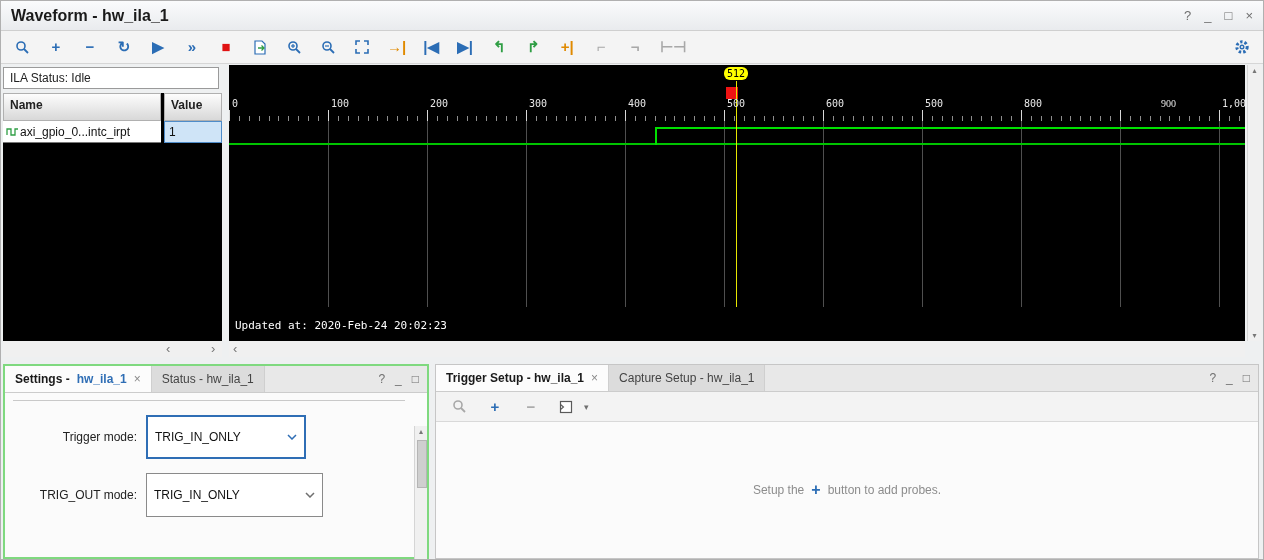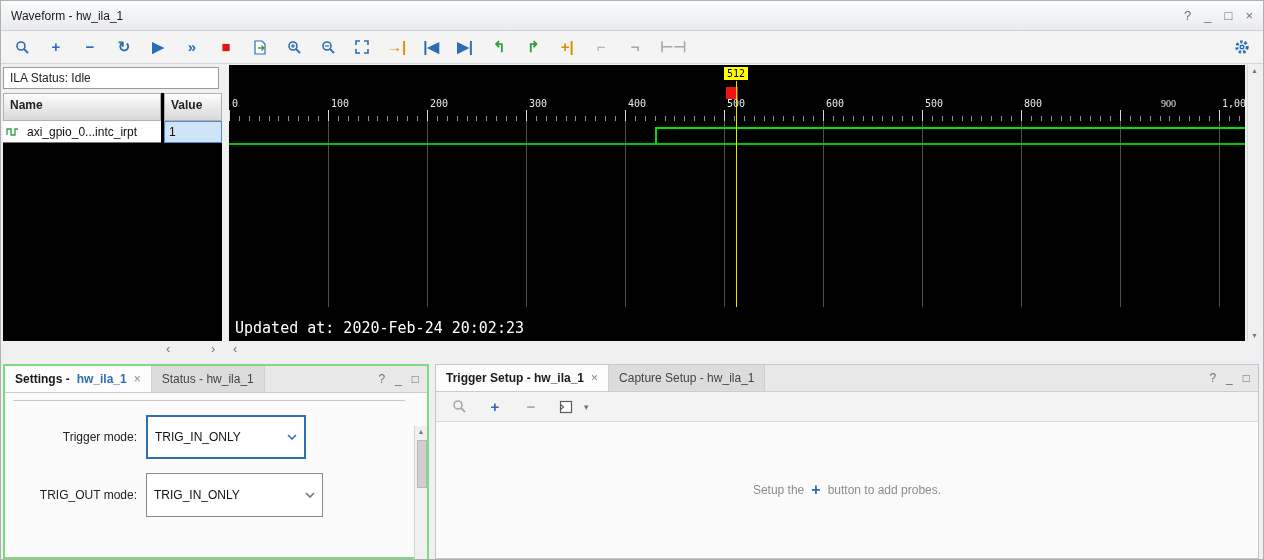--- a/index.html
+++ b/index.html
@@ -1,53 +1,53 @@
 <!DOCTYPE html>
 <html><head>
 <meta charset="utf-8">
 <style>
   html,body{margin:0;padding:0;background:#d8d8d8;}
   .screen{position:relative;width:1264px;height:560px;background:#eef0f1;font-family:"Liberation Sans",sans-serif;font-size:12px;color:#222;overflow:hidden;border:1px solid #b0b0b0;box-sizing:border-box;}
 
   
   .titlebar{position:absolute;left:0;top:0;width:100%;height:30px;background:linear-gradient(#fafbfc,#e9ebee);border-bottom:1px solid #cfcfcf;display:flex;align-items:center;padding:0 10px;box-sizing:border-box;}
-  .title{font-weight:normal;font-size:12px;color:#1a1a1a;}
+  .title{font-weight:bold;font-size:16px;color:#1a1a1a;}
   .win-controls{margin-left:auto;display:flex;gap:13px;color:#6f6f6f;font-size:13px;}
   .win-controls span{cursor:default;}
 
   
   .toolbar{position:absolute;left:0;top:30px;width:100%;height:33px;background:#f4f4f4;border-bottom:1px solid #d6d6d6;display:flex;align-items:center;padding:0 12px;gap:16px;box-sizing:border-box;}
   .tbtn{display:inline-flex;min-width:18px;height:18px;align-items:center;justify-content:center;font-size:15px;font-weight:bold;cursor:default;line-height:18px;white-space:nowrap;}
   .blue{color:#2b6db5;}.red{color:#e01212;}.green{color:#2f9e44;}.orange{color:#e08a00;}.grayed{color:#a8a8a8;}
   .push{margin-left:auto;}
 
   
   .ila-status{position:absolute;left:2px;top:66px;width:216px;height:22px;background:#ffffff;border:1px solid #9a9a9a;line-height:20px;padding-left:6px;box-sizing:border-box;color:#222;}
   .table-backdrop{position:absolute;left:2px;top:92px;width:219px;height:248px;background:#000;}
   .names-col{position:absolute;left:2px;top:92px;width:158px;height:248px;background:#000;}
   .values-col{position:absolute;left:163px;top:92px;width:58px;height:248px;background:#000;}
   .col-header{height:28px;background:linear-gradient(#fdfdfd,#d8d8d8);border:1px solid #b0b0b0;font-weight:bold;line-height:22px;padding-left:6px;box-sizing:border-box;color:#222;}
-  .sig-row{height:22px;background:#ffffff;display:flex;align-items:center;gap:8px;padding-left:3px;border-bottom:1px solid #777;color:#111;box-sizing:border-box;}
+  .sig-row{height:22px;background:#ffffff;display:flex;align-items:center;gap:1px;padding-left:3px;border-bottom:1px solid #777;color:#111;box-sizing:border-box;}
   .sig-row span{white-space:nowrap;overflow:hidden;}
   .val-cell{height:22px;background:#cfe4f7;border:1px solid #4f8cc9;line-height:20px;padding-left:4px;color:#111;box-sizing:border-box;}
 
   
   .wave{position:absolute;left:228px;top:64px;width:1016px;height:276px;background:#000;overflow:hidden;}
   .tick-label{position:absolute;top:33px;color:#e8e8e8;font-family:"DejaVu Sans Mono",monospace;font-size:10px;}
   .tick-major{position:absolute;top:45px;width:1px;height:11px;background:#d8d8d8;}
   .minor-ticks{position:absolute;left:0;top:51px;width:100%;height:5px;background:repeating-linear-gradient(90deg,#8f8f8f 0 1px,transparent 1px 9.9px);}
   .grid{position:absolute;left:0;top:56px;width:100%;height:186px;}
   .grid-line{position:absolute;top:0;width:1px;height:100%;background:#4f4f4f;}
   .sig-low{position:absolute;left:0;top:78px;width:100%;height:2px;background:#00c400;}
   .sig-high{position:absolute;top:62px;height:2px;background:#00e000;}
   .sig-step{position:absolute;top:62px;width:2px;height:18px;background:#00e000;}
   .cursor-line{position:absolute;top:16px;height:226px;width:1px;background:#e6e600;}
   .cursor-label{position:absolute;top:2px;height:13px;padding:0 3px;background:#ffff00;color:#000;font-family:"DejaVu Sans Mono",monospace;font-size:10px;line-height:13px;}
   .trigger-marker{position:absolute;top:22px;width:12px;height:12px;background:#ee1313;}
-  .updated{position:absolute;left:6px;top:254px;color:#ffffff;font-family:"DejaVu Sans Mono",monospace;font-size:15px;}
+  .updated{position:absolute;left:6px;top:254px;color:#ffffff;font-family:"DejaVu Sans Mono",monospace;font-size:11px;}
 
   
   .vscroll{position:absolute;left:1246px;top:64px;width:14px;height:276px;background:#f0f0f0;border-left:1px solid #d5d5d5;box-sizing:border-box;}
   .vscroll .up{position:absolute;top:1px;left:0;width:100%;text-align:center;color:#777;font-size:8px;}
   .vscroll .dn{position:absolute;bottom:1px;left:0;width:100%;text-align:center;color:#777;font-size:8px;}
   .hscroll-left{position:absolute;left:2px;top:340px;width:219px;height:16px;background:#f0f0f0;color:#777;}
   .hscroll-left .l{position:absolute;left:163px;top:0;font-size:13px;line-height:15px;}
   .hscroll-left .r{position:absolute;left:208px;top:0;font-size:13px;line-height:15px;}
   .hscroll-wave{position:absolute;left:228px;top:340px;width:1016px;height:16px;background:#f0f0f0;color:#777;}
   .hscroll-wave .l{position:absolute;left:4px;top:0;font-size:13px;line-height:15px;}
@@ -181,21 +181,21 @@
         <div class="grid-line" style="left: 693px;"></div>
         <div class="grid-line" style="left: 792px;"></div>
         <div class="grid-line" style="left: 891px;"></div>
         <div class="grid-line" style="left: 990px;"></div>
       </div>
     <div class="sig-low"></div>
     <div class="sig-high" style="left: 426px; width: 590px;"></div>
     <div class="sig-step" style="left: 426px;"></div>
     <div class="trigger-marker" style="left: 497px;"></div>
     <div class="cursor-line" style="left: 507px;"></div>
-    <div class="cursor-label" style="left: 495px;">512</div>
+    <div class="cursor-label" style="left: 495px; border-radius: 6px;">512</div>
     <div class="updated">Updated at: 2020-Feb-24 20:02:23</div>
   <div class="tick-label" style="left: 3px;">0</div>
       <div class="tick-major" style="left: 0px;"></div>
       <div class="tick-label" style="left: 102px;">100</div>
       <div class="tick-major" style="left: 99px;"></div>
       <div class="tick-label" style="left: 201px;">200</div>
       <div class="tick-major" style="left: 198px;"></div>
       <div class="tick-label" style="left: 300px;">300</div>
       <div class="tick-major" style="left: 297px;"></div>
       <div class="tick-label" style="left: 399px;">400</div>

